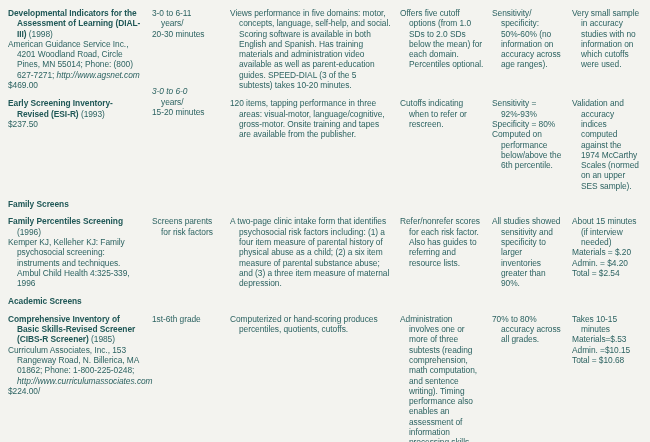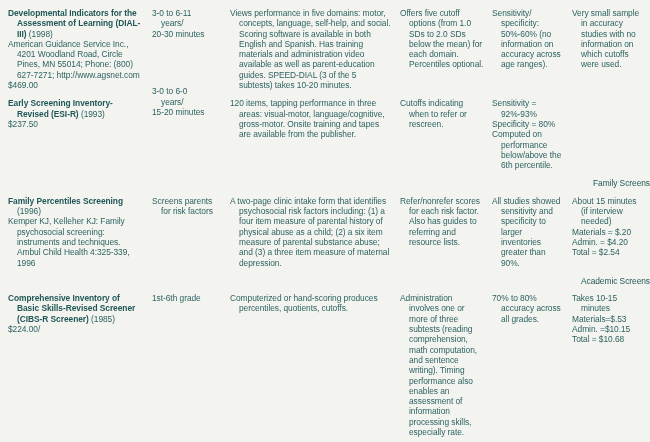--- a/index.html
+++ b/index.html
@@ -13,22 +13,22 @@
   .doc{padding:8px 0 0 8px;width:642px;}
   .trow{
     display:grid;
     grid-template-columns:144px 78px 170px 92px 80px 78px;
     margin-bottom:8px;
   }
   .cell{padding-right:8px;}
   .p{margin:0;padding-left:9px;text-indent:-9px;}
   .p.ind{padding-left:9px;text-indent:0;}
   .b{font-weight:bold;color:#1f5756;}
-  .i{text-align:right;}
-  .section-header{font-weight:normal;color:#1f5756;margin:3px 0 7px 0;text-align:right;}
+  .i{font-style:italic;text-align:right;}
+  .section-header{font-weight:bold;color:#1f5756;margin:3px 0 7px 0;}
 </style>
 </head>
 <body>
 
 <div class="doc">
   <div id="rows">
       <div class="trow">
         <div class="cell">
           <p class="p"><span class="b">Developmental Indicators for the Assessment of Learning (DIAL-III)</span><span> (1998)</span></p>
           <p class="p"><span>American Guidance Service Inc., 4201 Woodland Road, Circle Pines, MN 55014; Phone: (800) 627-7271; </span><span class="i">http://www.agsnet.com</span></p>
@@ -52,34 +52,37 @@
         <div class="cell">
           <p class="p"><span>Very small sample in accuracy studies with no information on which cutoffs were used.</span></p>
         </div>
       </div>
       <div class="trow">
         <div class="cell">
           <p class="p"><span class="b">Early Screening Inventory-Revised (ESI-R)</span><span> (1993)</span></p>
           <p class="p"><span>$237.50</span></p>
         </div>
         <div class="cell">
-          <p class="p" style="margin-top: -12px;"><span>3-0 to 6-0</span></p>
+          <p class="p" style="margin-top: -12px; font-style: italic;"><span>3-0 to 6-0</span></p>
           <p class="p ind"><span>years/</span></p>
           <p class="p"><span>15-20 minutes</span></p>
         </div>
         <div class="cell">
           <p class="p"><span>120 items, tapping performance in three areas: visual-motor, language/cognitive, gross-motor. Onsite training and tapes are available from the publisher.</span></p>
         </div>
         <div class="cell">
           <p class="p"><span>Cutoffs indicating when to refer or rescreen.</span></p>
         </div>
         <div class="cell">
           <p class="p"><span>Sensitivity = 92%-93%</span></p>
           <p class="p"><span>Specificity = 80%</span></p>
           <p class="p"><span>Computed on performance below/above the 6th percentile.</span></p>
+        </div>
+        <div class="cell">
+          <p class="p"><span>Validation and accuracy indices computed against the 1974 McCarthy Scales (normed on an upper SES sample).</span></p>
         </div>
       </div>
       <div class="section-header">Family Screens</div>
       <div class="trow">
         <div class="cell">
           <p class="p"><span class="b">Family Percentiles Screening</span><span> (1996)</span></p>
           <p class="p"><span>Kemper KJ, Kelleher KJ: Family psychosocial screening: instruments and techniques. Ambul Child Health 4:325-339, 1996</span></p>
         </div>
         <div class="cell">
           <p class="p"><span>Screens parents</span></p>
@@ -98,20 +101,21 @@
           <p class="p"><span>About 15 minutes (if interview needed)</span></p>
           <p class="p"><span>Materials = $.20</span></p>
           <p class="p"><span>Admin. = $4.20</span></p>
           <p class="p"><span>Total = $2.54</span></p>
         </div>
       </div>
       <div class="section-header">Academic Screens</div>
       <div class="trow">
         <div class="cell">
           <p class="p"><span class="b">Comprehensive Inventory of Basic Skills-Revised Screener (CIBS-R Screener)</span><span> (1985)</span></p>
+          <p class="p"><span>Curriculum Associates, Inc., 153 Rangeway Road, N. Billerica, MA 01862; Phone: 1-800-225-0248; </span><span class="i">http://www.curriculumassociates.com</span></p>
           <p class="p"><span>$224.00/</span></p>
         </div>
         <div class="cell">
           <p class="p"><span>1st-6th grade</span></p>
         </div>
         <div class="cell">
           <p class="p"><span>Computerized or hand-scoring produces percentiles, quotients, cutoffs.</span></p>
         </div>
         <div class="cell">
           <p class="p"><span>Administration involves one or more of three subtests (reading comprehension, math computation, and sentence writing). Timing performance also enables an assessment of information processing skills, especially rate.</span></p>

